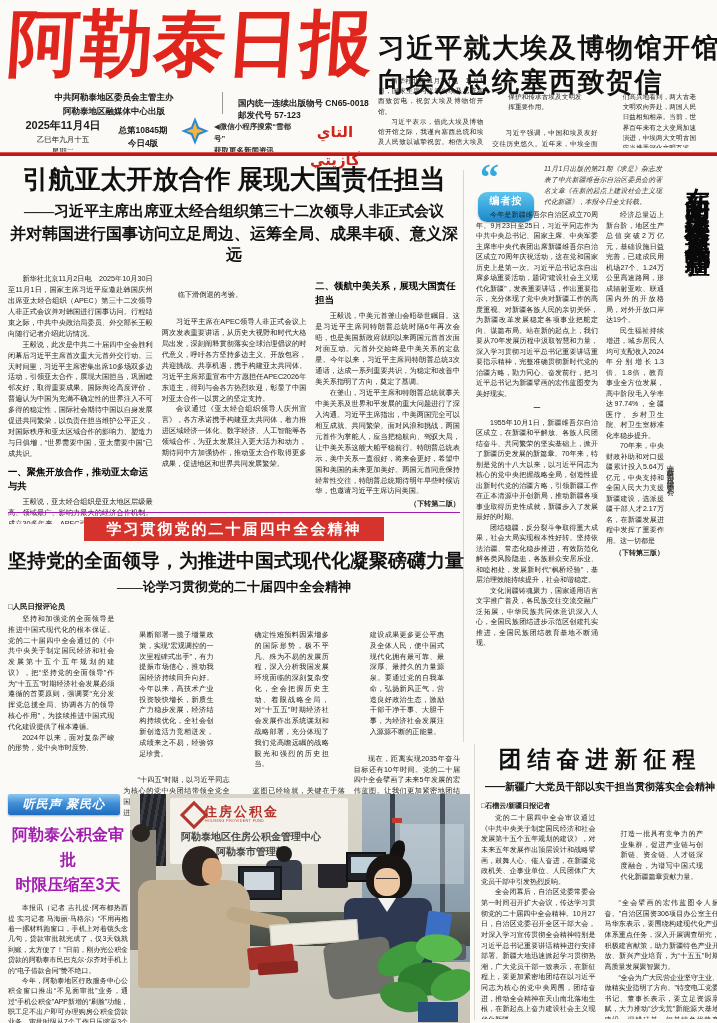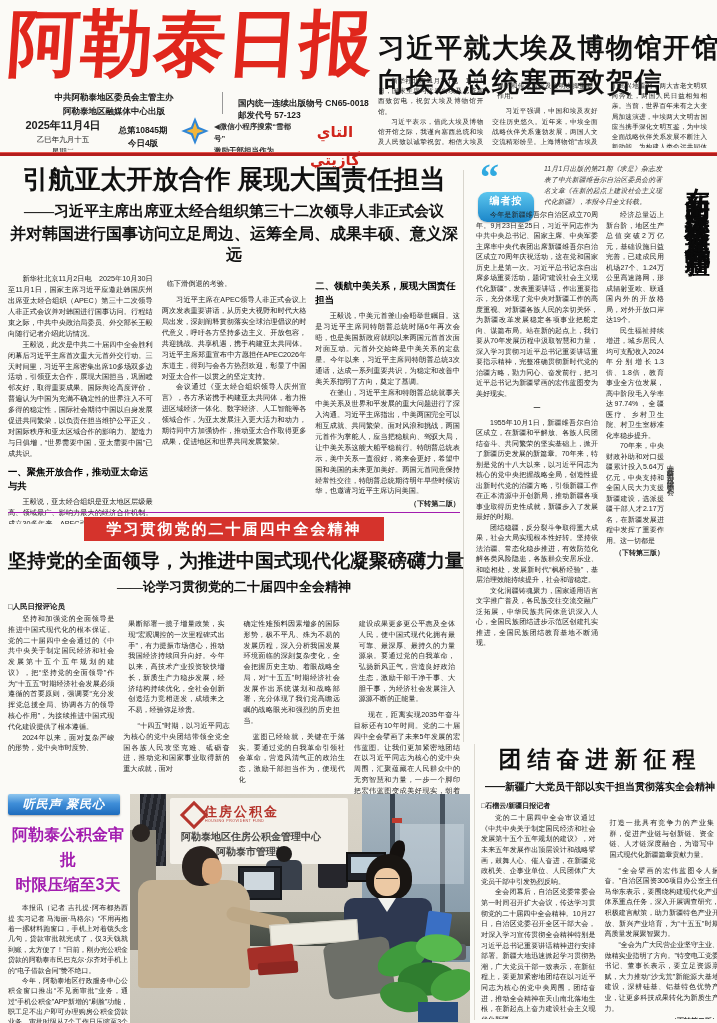--- a/index.html
+++ b/index.html
@@ -22,21 +22,21 @@
   .arabic-title{left:300px;top:118px;width:70px;font-size:15px;font-weight:900;color:#d0251c;text-align:center;line-height:28px;}
   .top-head{left:378px;top:6px;width:334px;font-size:27px;font-weight:900;letter-spacing:1.5px;line-height:1.25;color:#111;white-space:nowrap;margin-top:26px;}
   .top-cols{left:378px;top:76px;width:334px;height:72px;display:flex;gap:9px;}
   .top-col{flex:1;font-size:6.6px;line-height:1.55;text-align:justify;overflow:hidden;color:#222;}
   .red-rule{left:0;top:152px;width:717px;height:3px;background:#b51d1d;border-top:1px solid #e6574d;}
 
   
   .cols{display:flex;gap:9px;}
   .col{flex:1;overflow:hidden;font-size:7.2px;line-height:1.52;text-align:justify;color:#222;}
   .li-p{text-indent:2em;margin:0;}
-  .li-c{text-indent:0;margin:5px;}
+  .li-c{text-indent:0;margin:16px;}
   .li-h{font-weight:900;font-size:1.3em;margin:5px 0 4px;text-indent:0;text-align:left;color:#000;}
   .li-d{font-weight:900;text-align:center;margin:4px 0;text-indent:0;}
   .li-e{text-align:right;font-weight:700;text-indent:0;margin-top:2px;}
 
   
   .apec{left:8px;top:162px;width:452px;height:346px;}
   .apec-head{font-size:26px;font-weight:900;letter-spacing:0px;text-align:center;white-space:nowrap;color:#111;}
   .apec-sub1{font-family:"Liberation Serif","DejaVu Serif",serif;font-size:15px;font-weight:700;text-align:center;margin-top:5px;color:#111;}
   .apec-sub2{font-family:"Liberation Serif","DejaVu Serif",serif;font-size:16px;font-weight:900;text-align:center;margin-top:3px;color:#111;}
   .apec-body{margin-top:8px;height:250px;}
@@ -156,21 +156,21 @@
   </div>
 
   <div class="abs wechat-logo">
     <svg width="30" height="30" viewBox="0 0 24 24">
       <path d="M12 1 L15.2 8.8 L23 12 L15.2 15.2 L12 23 L8.8 15.2 L1 12 L8.8 8.8 Z" fill="#2f86d6"></path>
       <path d="M12 5 L13.8 10.2 L19 12 L13.8 13.8 L12 19 L10.2 13.8 L5 12 L10.2 10.2 Z" fill="#f4b63a"></path>
     </svg>
   </div>
   <div class="abs wechat-tip">
     <div>◀微信小程序搜索“雪都号”</div>
-    <div>激励干部担当作为</div>
+    <div>获取更多新闻资讯</div>
   </div>
   <div class="abs arabic-title">التاي گازيتي</div>
 
   <div class="abs top-head">
     <div>习近平就大埃及博物馆开馆</div>
     <div>向埃及总统塞西致贺信</div>
   </div>
   <div class="abs top-cols">
     <div class="top-col">
         <div class="li-p">新华社北京11月2日电　11月1日，国家主席习近平向埃及总统塞西致贺电，祝贺大埃及博物馆开馆。</div>

